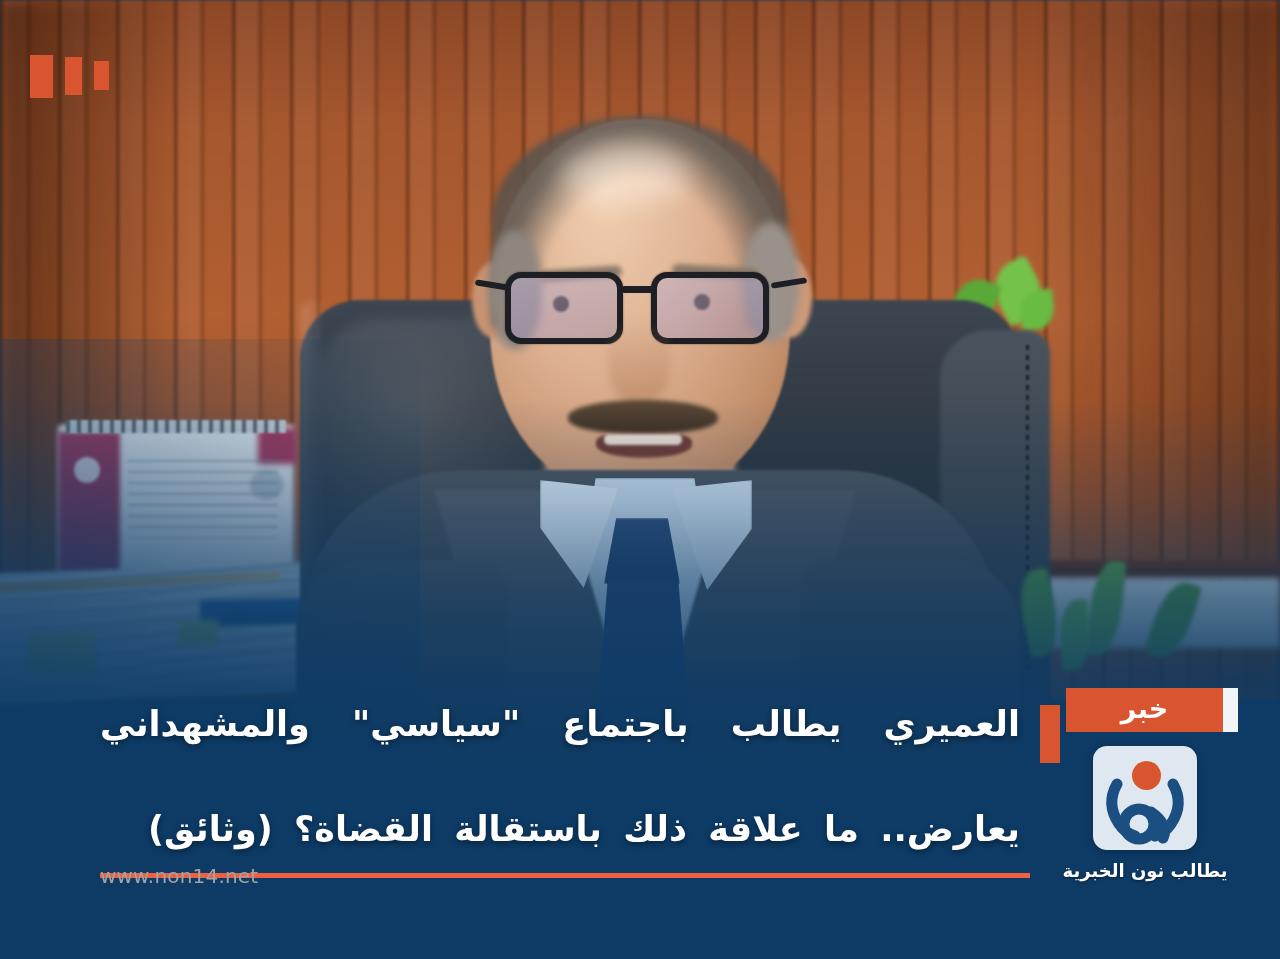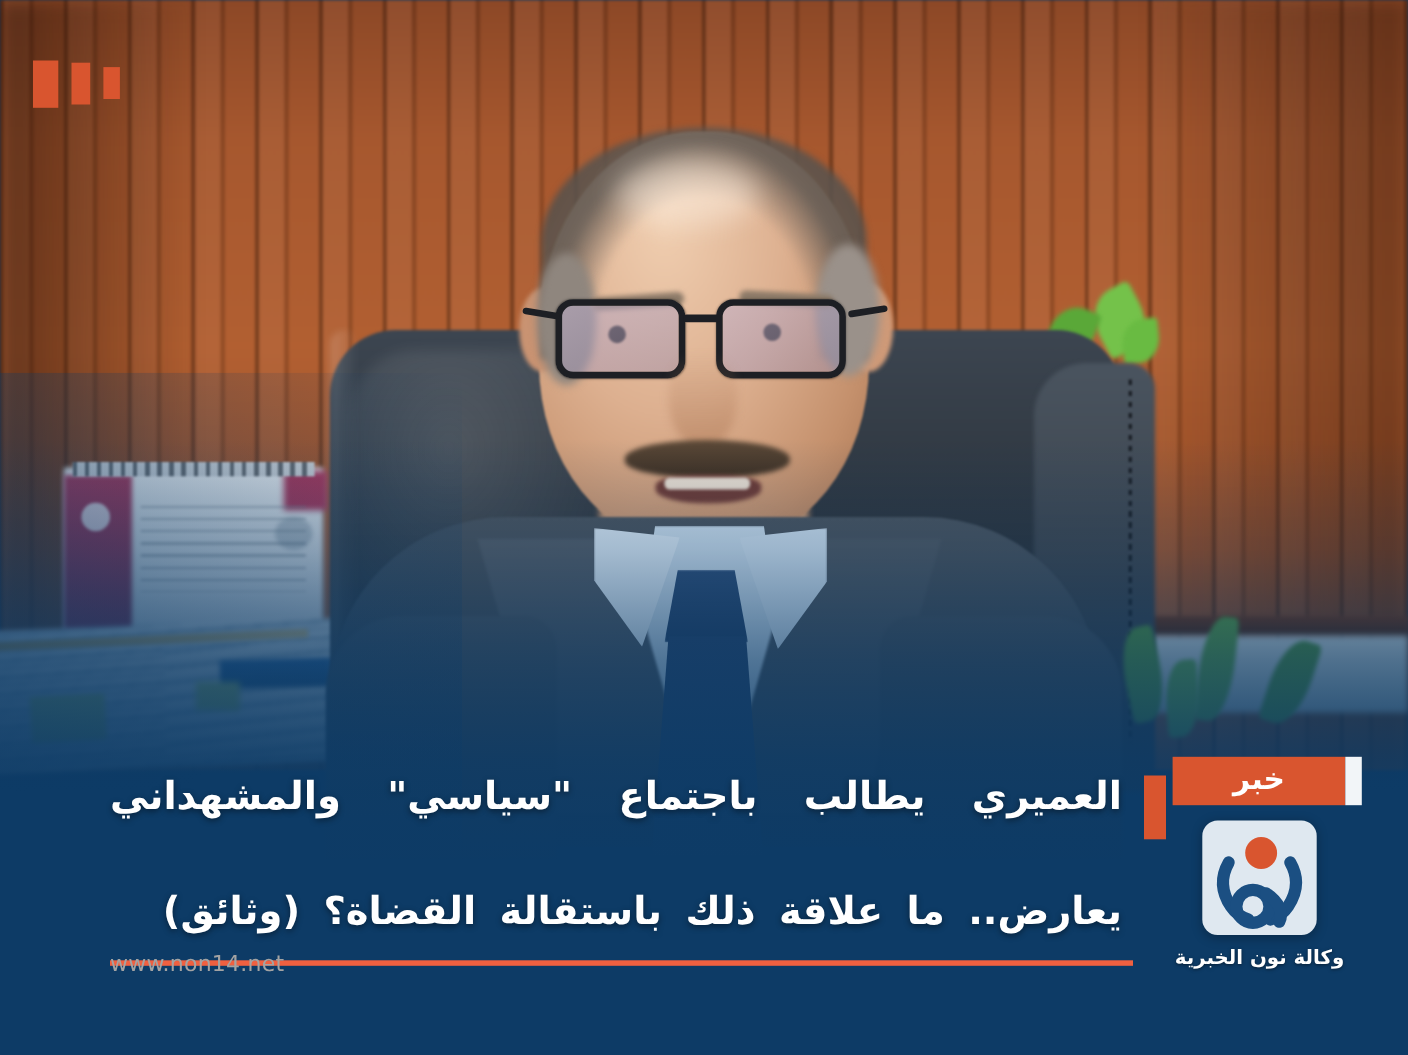--- a/index.html
+++ b/index.html
@@ -516,21 +516,21 @@
     <div class="logo-mark">
       <div class="logo-dot"></div>
       <svg class="logo-svg" width="104" height="104" viewBox="0 0 104 104">
         <path d="M24 38 C16 52, 18 66, 26 78 C30 84, 36 88, 42 90" fill="none" stroke="#1b4f82" stroke-width="11" stroke-linecap="round"></path>
         <path d="M80 38 C88 52, 86 66, 78 78 C74 84, 68 88, 62 90" fill="none" stroke="#1b4f82" stroke-width="11" stroke-linecap="round"></path>
         <circle cx="46" cy="78" r="15" fill="none" stroke="#1b4f82" stroke-width="11"></circle>
         <path d="M58 66 C70 74, 74 84, 70 92" fill="none" stroke="#1b4f82" stroke-width="11" stroke-linecap="round"></path>
       </svg>
     </div>
 
-    <div class="agency">وكالة نون الخبرية</div>
+    <div class="agency">يطالب نون الخبرية</div>
   </div>
 
   <div class="hl-bar"></div>
   <div class="headline">
     <div class="l1">العميري يطالب باجتماع "سياسي" والمشهداني</div>
     <div class="l2">يعارض.. ما علاقة ذلك باستقالة القضاة؟ (وثائق)</div>
   </div>
 
   <div class="divider"></div>
   <div class="url">www.non14.net</div>

